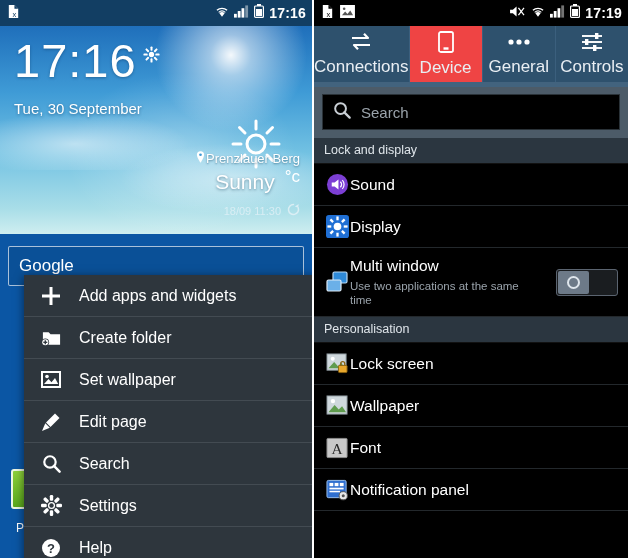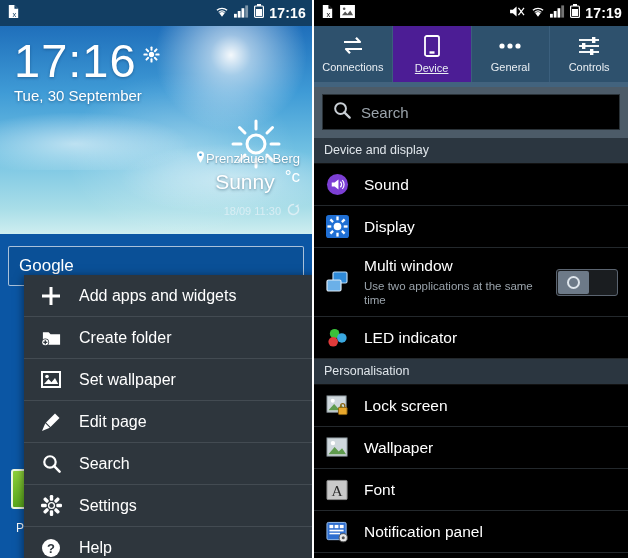--- a/index.html
+++ b/index.html
@@ -51,21 +51,21 @@
   }
   .clock-block { position: absolute; left: 14px; top: 10px; color:#fff; }
   .clock-time {
     font-size: 47px; line-height: 50px; font-weight: 300;
     color: #ffffff; text-shadow: 0 1px 3px rgba(0,40,80,.40);
     letter-spacing: 1px;
   }
   .clock-row { display: flex; align-items: flex-start; }
   .clock-gear { margin-left: 6px; margin-top: 10px; }
   .clock-date {
-    font-size: 15px; color: #ffffff; margin-top: 1px;
+    font-size: 15px; color: #ffffff; margin-top: 14px;
     text-shadow: 0 1px 3px rgba(0,40,80,.45);
   }
   .sun-ic { position: absolute; right: 30px; top: 92px; }
   .wx { position: absolute; right: 12px; bottom: 16px; text-align: right; color: #fff; }
   .wx-loc {
     font-size: 13px; text-shadow: 0 1px 2px rgba(0,50,80,.5);
     display: flex; align-items: center; justify-content: flex-end; gap: 1px;
   }
   .wx-main { display: flex; align-items: center; justify-content: flex-end; gap: 10px; margin-top: 1px; }
   .wx-cond { font-size: 21px; text-shadow: 0 1px 3px rgba(0,50,80,.5); padding-bottom: 5px; }
@@ -132,38 +132,38 @@
     display: flex; align-items: center; padding: 0 6px; color: #ffffff;
   }
   .tabs { display: flex; height: 56px; background: #2e516d; }
   .tab {
     flex: 1; display: flex; flex-direction: column;
     align-items: center; justify-content: center; gap: 2px;
     color: #e9eef3; font-size: 12px;
     border-right: 1px solid #3b5f7d;
   }
   .tab:last-child { border-right: none; }
-  .tab.active { background: #4c1d95; text-decoration: underline; }
-  .tab-label { font-size: 11px; }
+  .tab.active { background: #ef4444; }
+  .tab-label { font-size: 17px; }
   .tabs-underline { height: 5px; background: #42637e; }
 
   .search-wrap { background: #4c5b68; padding: 7px 8px 8px 8px; }
   .search-box {
     height: 36px; background: #000000; border: 1px solid #2a3238;
     display: flex; align-items: center; gap: 10px; padding: 0 10px;
   }
   .search-ph { color: #9aa3ab; font-size: 15px; }
 
   .sec-header {
     background: #2b3640; color: #dfe5ea;
     font-size: 12.5px; padding: 5px 10px 6px 10px;
     border-bottom: 1px solid #111;
   }
   .row {
-    display: flex; align-items: center; gap: 14px;
+    display: flex; align-items: center; 
     background: #000000; color: #ffffff;
     padding: 9px 10px; min-height: 42px;
     border-bottom: 1px solid #23282c;
   }
   .row-ic { width: 26px; display: flex; justify-content: center; flex: 0 0 26px; }
   .row-txt { flex: 1; }
   .row-title { font-size: 15.5px; color: #ffffff; }
   .row-sub { font-size: 11.5px; color: #9aa3ab; margin-top: 4px; line-height: 14px; max-width: 190px; }
 
   .toggle {
@@ -511,21 +511,21 @@
         <span>
           <svg width="18" height="18" viewBox="0 0 20 20">
               <circle cx="8.4" cy="8.4" r="6" fill="none" stroke="#c8ced4" stroke-width="2.2"></circle>
               <line x1="12.6" y1="12.6" x2="18.5" y2="18.5" stroke="#c8ced4" stroke-width="2.5" stroke-linecap="round"></line>
             </svg>
         </span>
         <span class="search-ph">Search</span>
       </div>
     </div>
 
-    <div class="sec-header">Device and display</div>
+    <div class="sec-header">Lock and display</div>
 
     <div class="row">
       <span class="row-ic">
         <svg width="23" height="23" viewBox="0 0 24 24">
             <circle cx="12" cy="12" r="11" fill="#7c3fd4"></circle>
             <path d="M6 10h3l4-3.2v10.4L9 14H6z" fill="#fff"></path>
             <path d="M15 9.2a4 4 0 0 1 0 5.6" stroke="#fff" stroke-width="1.4" fill="none"></path>
             <path d="M17 7.4a6.6 6.6 0 0 1 0 9.2" stroke="#fff" stroke-width="1.2" fill="none"></path>
           </svg>
       </span>
@@ -567,32 +567,20 @@
         <div class="row-title">Multi window</div>
         <div class="row-sub">Use two applications at the same time</div>
       </div>
       <div class="toggle">
         <div class="toggle-knob">
           <div class="knob-ring"></div>
         </div>
       </div>
     </div>
 
-    <div class="row">
-      <span class="row-ic">
-        <svg width="23" height="23" viewBox="0 0 24 24">
-            <circle cx="9" cy="8" r="5" fill="#3ac13a"></circle>
-            <circle cx="16.5" cy="12.5" r="5" fill="#3aa8e0"></circle>
-            <circle cx="7.5" cy="16.5" r="5" fill="#e03a3a"></circle>
-          </svg>
-      </span>
-      <div class="row-txt">
-        <div class="row-title">LED indicator</div>
-      </div>
-    </div>
 
     <div class="sec-header">Personalisation</div>
 
     <div class="row">
       <span class="row-ic">
         <svg width="23" height="21" viewBox="0 0 24 22">
             <rect x="1" y="1" width="20" height="17" fill="#cfd8dd" stroke="#8e999f"></rect>
             <path d="M2.5 16l6-6.5 4 4.4 3.6-3.6 3.4 5.7z" fill="#5f9b4e"></path>
             <circle cx="7" cy="6" r="2.1" fill="#fff"></circle>
             <g>

